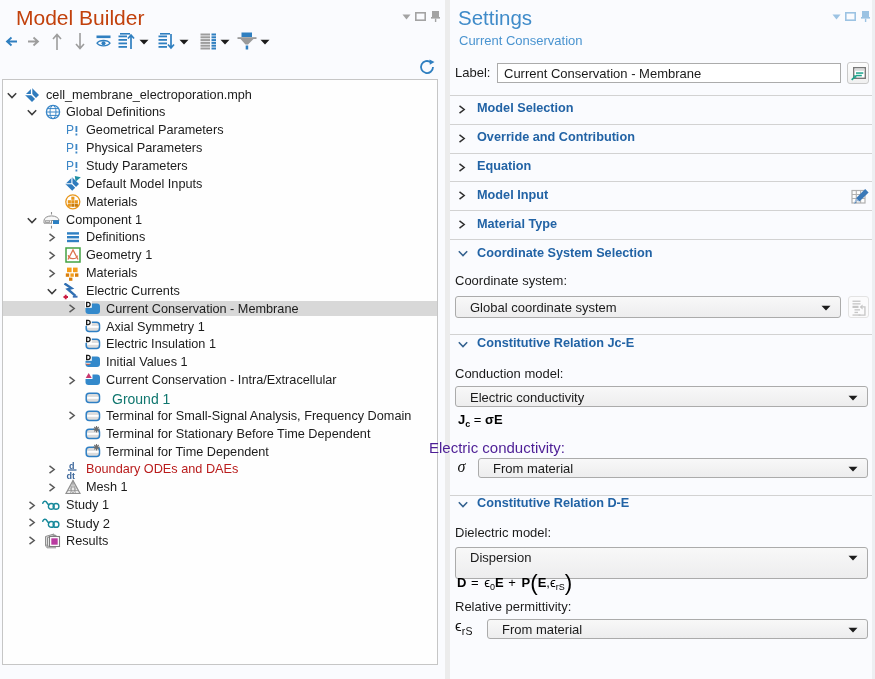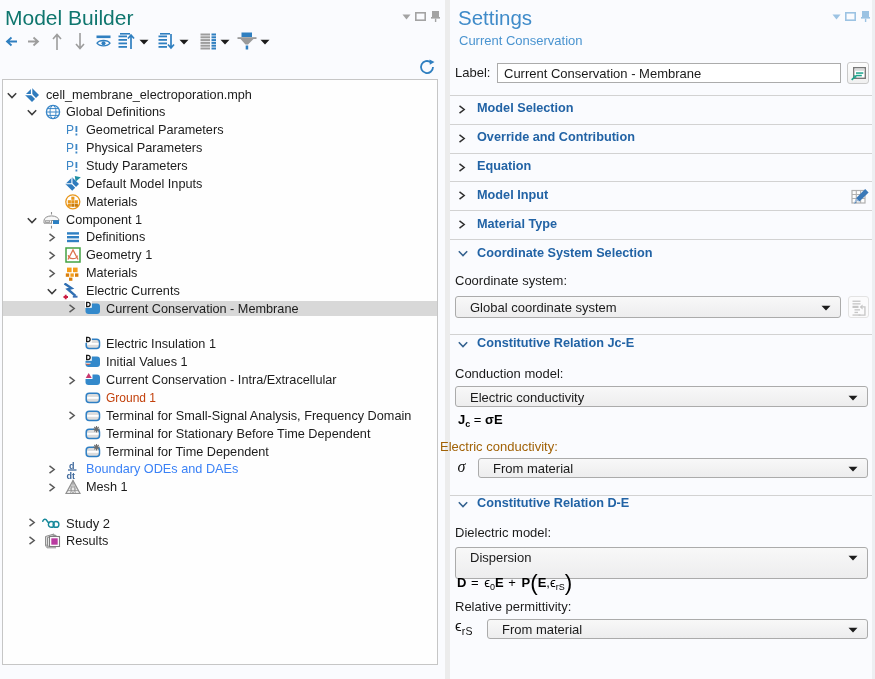--- a/index.html
+++ b/index.html
@@ -2,21 +2,21 @@
 <html><head><meta charset="utf-8">
 <style>
 * { margin:0; padding:0; }
 svg { display:block; }
 .bigparen { font-size:22.5px; line-height:0; position:relative; top:3.7px; }
 body { width:875px; height:679px; font-family:"Liberation Sans",sans-serif; background:#fafbfe; overflow:hidden; position:relative; }
 </style></head>
 <body>
 
 <div style="position:absolute;left:0;top:0;width:445px;height:679px;background:#fafbfe">
-  <div style="position:absolute;left:5px;top:7px;font-size:21px;line-height:1;color:#0f766e">Model Builder</div>
+  <div style="position:absolute;left:16px;top:7px;font-size:21px;line-height:1;color:#c2410c">Model Builder</div>
   <span style="position:absolute;left:402px;top:14px">
       <svg width="9" height="6" viewBox="0 0 9 6" style="">
         <path d="M0.5 0.5 L4.5 5.5 L8.5 0.5 Z" fill="#a3a3a3"></path>
       </svg>
     </span>
   <span style="position:absolute;left:415px;top:12px">
       <svg width="11" height="9" viewBox="0 0 11 9" style="">
         <rect x="0.8" y="0.8" width="9.4" height="7.4" fill="none" stroke="#a3a3a3" stroke-width="1.6"></rect>
       </svg>
     </span>
@@ -304,20 +304,32 @@
         <span style="position:absolute;left:85px;top:1px">
           <svg width="16" height="16" viewBox="0 0 16 16" style="">
             <rect x="0.5" y="2.5" width="14.5" height="10.5" rx="3" fill="#3389cb"></rect>
             <rect x="0" y="0" width="6.8" height="6.8" fill="#fff"></rect>
             <path d="M1 0.7 L3 0.7 A2.75 2.75 0 0 1 3 6.2 L1 6.2 Z" fill="#1a1a1a"></path>
             <path d="M2.3 2 L3 2 A1.45 1.45 0 0 1 3 4.9 L2.3 4.9 Z" fill="#fff"></path>
           </svg>
         </span>
         <span style="position:absolute;left:106px;top:2px;font-size:12.7px;color:#1c1c1c;white-space:nowrap">Current Conservation - Membrane</span>
       </div>
+<div style="position:absolute;left:-3px;top:237.6px;width:436px;height:18px">
+        <span style="position:absolute;left:85px;top:1px">
+          <svg width="16" height="16" viewBox="0 0 16 16" style="">
+            <rect x="1.2" y="3.2" width="13.3" height="9.3" rx="3" fill="#dcdcdc" stroke="#2e7fc4" stroke-width="1.5"></rect>
+            <rect x="2.2" y="6.9" width="11.3" height="1.9" fill="#fff"></rect>
+            <rect x="0" y="0" width="6.8" height="6.8" fill="#fff"></rect>
+            <path d="M1 0.7 L3 0.7 A2.75 2.75 0 0 1 3 6.2 L1 6.2 Z" fill="#1a1a1a"></path>
+            <path d="M2.3 2 L3 2 A1.45 1.45 0 0 1 3 4.9 L2.3 4.9 Z" fill="#fff"></path>
+          </svg>
+        </span>
+        <span style="position:absolute;left:106px;top:2px;font-size:12.7px;color:#1c1c1c;white-space:nowrap">Axial Symmetry 1</span>
+      </div>
 <div style="position:absolute;left:-3px;top:255.4px;width:436px;height:18px">
         <span style="position:absolute;left:85px;top:1px">
           <svg width="16" height="16" viewBox="0 0 16 16" style="">
             <rect x="1.2" y="3.2" width="13.3" height="9.3" rx="3" fill="#dcdcdc" stroke="#2e7fc4" stroke-width="1.5"></rect>
             <rect x="2.2" y="6.9" width="11.3" height="1.9" fill="#fff"></rect>
             <rect x="0" y="0" width="6.8" height="6.8" fill="#fff"></rect>
             <path d="M1 0.7 L3 0.7 A2.75 2.75 0 0 1 3 6.2 L1 6.2 Z" fill="#1a1a1a"></path>
             <path d="M2.3 2 L3 2 A1.45 1.45 0 0 1 3 4.9 L2.3 4.9 Z" fill="#fff"></path>
           </svg>
         </span>
@@ -351,21 +363,21 @@
         </span>
         <span style="position:absolute;left:106px;top:2px;font-size:12.7px;color:#1c1c1c;white-space:nowrap">Current Conservation - Intra/Extracellular</span>
       </div>
 <div style="position:absolute;left:-3px;top:309.0px;width:436px;height:18px">
         <span style="position:absolute;left:85px;top:1px">
           <svg width="16" height="16" viewBox="0 0 16 16" style="">
             <rect x="1.2" y="3.2" width="13.3" height="9.3" rx="3" fill="#dcdcdc" stroke="#2e7fc4" stroke-width="1.5"></rect>
             <rect x="2.2" y="6.9" width="11.3" height="1.9" fill="#fff"></rect>
           </svg>
         </span>
-        <span style="position:absolute;left:106px;top:2px;font-size:12px;color:#c2410c;white-space:nowrap">Ground 1</span>
+        <span style="position:absolute;left:112px;top:2px;font-size:14px;color:#0f766e;white-space:nowrap">Ground 1</span>
       </div>
 <div style="position:absolute;left:-3px;top:326.8px;width:436px;height:18px">
         <span style="position:absolute;left:68px;top:4.5px">
           <svg width="8" height="9" viewBox="0 0 8 9" style="">
             <path d="M1.5 0.8 L6.2 4.5 L1.5 8.2" fill="none" stroke="#5a5a5a" stroke-width="1.5"></path>
           </svg>
         </span>
         <span style="position:absolute;left:85px;top:1px">
           <svg width="16" height="16" viewBox="0 0 16 16" style="">
             <rect x="1.2" y="3.2" width="13.3" height="9.3" rx="3" fill="#dcdcdc" stroke="#2e7fc4" stroke-width="1.5"></rect>
@@ -412,35 +424,50 @@
             <path d="M1.5 0.8 L6.2 4.5 L1.5 8.2" fill="none" stroke="#5a5a5a" stroke-width="1.5"></path>
           </svg>
         </span>
         <span style="position:absolute;left:65px;top:1px">
           <svg width="14" height="18" viewBox="0 0 14 18" style="">
             <text x="4" y="7.5" font-family="Liberation Sans" font-size="9" font-weight="bold" fill="#3e689c">d</text>
             <line x1="3" y1="9" x2="11.5" y2="9" stroke="#3e689c" stroke-width="1.3"></line>
             <text x="1.5" y="17.5" font-family="Liberation Sans" font-size="9" font-weight="bold" fill="#3e689c">dt</text>
           </svg>
         </span>
-        <span style="position:absolute;left:86px;top:2px;font-size:12.7px;color:#3b82f6;white-space:nowrap">Boundary ODEs and DAEs</span>
+        <span style="position:absolute;left:86px;top:2px;font-size:12.7px;color:#b91c1c;white-space:nowrap">Boundary ODEs and DAEs</span>
       </div>
 <div style="position:absolute;left:-3px;top:398.2px;width:436px;height:18px">
         <span style="position:absolute;left:48px;top:4.5px">
           <svg width="8" height="9" viewBox="0 0 8 9" style="">
             <path d="M1.5 0.8 L6.2 4.5 L1.5 8.2" fill="none" stroke="#5a5a5a" stroke-width="1.5"></path>
           </svg>
         </span>
         <span style="position:absolute;left:65px;top:1px">
           <svg width="16" height="16" viewBox="0 0 16 16" style="">
             <path d="M8 1.5 L15 14.5 L1 14.5 Z" fill="#e9e9e9" stroke="#909090" stroke-width="1.2"></path>
             <path d="M8 1.5 L5.5 14.5 M8 1.5 L10.5 14.5 M4.7 8 L11.3 8 M3 11.5 L13 11.5 M5 9 L8 14.5 M11 9 L8 14.5" stroke="#909090" stroke-width="0.7" fill="none"></path>
           </svg>
         </span>
         <span style="position:absolute;left:86px;top:2px;font-size:12.7px;color:#1c1c1c;white-space:nowrap">Mesh 1</span>
+      </div>
+<div style="position:absolute;left:-3px;top:416.1px;width:436px;height:18px">
+        <span style="position:absolute;left:28px;top:4.5px">
+          <svg width="8" height="9" viewBox="0 0 8 9" style="">
+            <path d="M1.5 0.8 L6.2 4.5 L1.5 8.2" fill="none" stroke="#5a5a5a" stroke-width="1.5"></path>
+          </svg>
+        </span>
+        <span style="position:absolute;left:42px;top:1px">
+          <svg width="18" height="16" viewBox="0 0 18 16" style="">
+            <path d="M0.5 6.8 C1.6 3.6 3.8 3.6 5.2 6.2 C5.8 7.3 6.6 7.8 7.5 7.6" fill="none" stroke="#15889a" stroke-width="1.5"></path>
+            <circle cx="9.3" cy="9.4" r="2.9" fill="none" stroke="#15889a" stroke-width="1.4"></circle>
+            <circle cx="14" cy="9.4" r="2.9" fill="none" stroke="#15889a" stroke-width="1.4"></circle>
+          </svg>
+        </span>
+        <span style="position:absolute;left:66px;top:2px;font-size:12.7px;color:#1c1c1c;white-space:nowrap">Study 1</span>
       </div>
 <div style="position:absolute;left:-3px;top:433.9px;width:436px;height:18px">
         <span style="position:absolute;left:28px;top:4.5px">
           <svg width="8" height="9" viewBox="0 0 8 9" style="">
             <path d="M1.5 0.8 L6.2 4.5 L1.5 8.2" fill="none" stroke="#5a5a5a" stroke-width="1.5"></path>
           </svg>
         </span>
         <span style="position:absolute;left:42px;top:1px">
           <svg width="18" height="16" viewBox="0 0 18 16" style="">
             <path d="M0.5 6.8 C1.6 3.6 3.8 3.6 5.2 6.2 C5.8 7.3 6.6 7.8 7.5 7.6" fill="none" stroke="#15889a" stroke-width="1.5"></path>
@@ -594,21 +621,21 @@
 <span style="position:absolute;left:455px;top:365.5px;font-size:13px;color:#1b1b1b;white-space:nowrap">Conduction model:</span>
 <div style="position:absolute;left:455px;top:386px;width:413px;height:21px;background:linear-gradient(#f8f8f8,#ededee);border:1px solid #ababab;border-radius:3px;box-sizing:border-box">
     <span style="position:absolute;left:14px;top:2.5px;font-size:13px;color:#1a1a1a;white-space:nowrap">Electric conductivity</span>
     <span style="position:absolute;right:9px;top:7.5px">
       <svg width="10" height="6" viewBox="0 0 10 6" style="">
         <path d="M0.5 0.8 L5 5.6 L9.5 0.8 Z" fill="#1c1c1c"></path>
       </svg>
     </span>
   </div>
 <div style="position:absolute;left:458px;top:411.5px;font-size:13px;line-height:1.2;color:#000;font-family:'Liberation Sans',sans-serif"><b>J</b><span style="font-size:9px;font-weight:bold;vertical-align:-3px">c</span>&nbsp;=&nbsp;<b>σE</b></div>
-<span style="position:absolute;left:440px;top:439.0px;font-size:13px;color:#a16207;white-space:nowrap">Electric conductivity:</span>
+<span style="position:absolute;left:429px;top:439.0px;font-size:15px;color:#4c1d95;white-space:nowrap">Electric conductivity:</span>
 <div style="position:absolute;left:457.5px;top:457.5px;font-size:16px;font-style:italic;color:#111;font-family:'Liberation Serif',serif">σ</div>
 <div style="position:absolute;left:478px;top:458px;width:390px;height:20px;background:linear-gradient(#f8f8f8,#ededee);border:1px solid #ababab;border-radius:3px;box-sizing:border-box">
     <span style="position:absolute;left:14px;top:2.0px;font-size:13px;color:#1a1a1a;white-space:nowrap">From material</span>
     <span style="position:absolute;right:9px;top:7.0px">
       <svg width="10" height="6" viewBox="0 0 10 6" style="">
         <path d="M0.5 0.8 L5 5.6 L9.5 0.8 Z" fill="#1c1c1c"></path>
       </svg>
     </span>
   </div>
 <span style="position:absolute;left:458px;top:500.5px">

